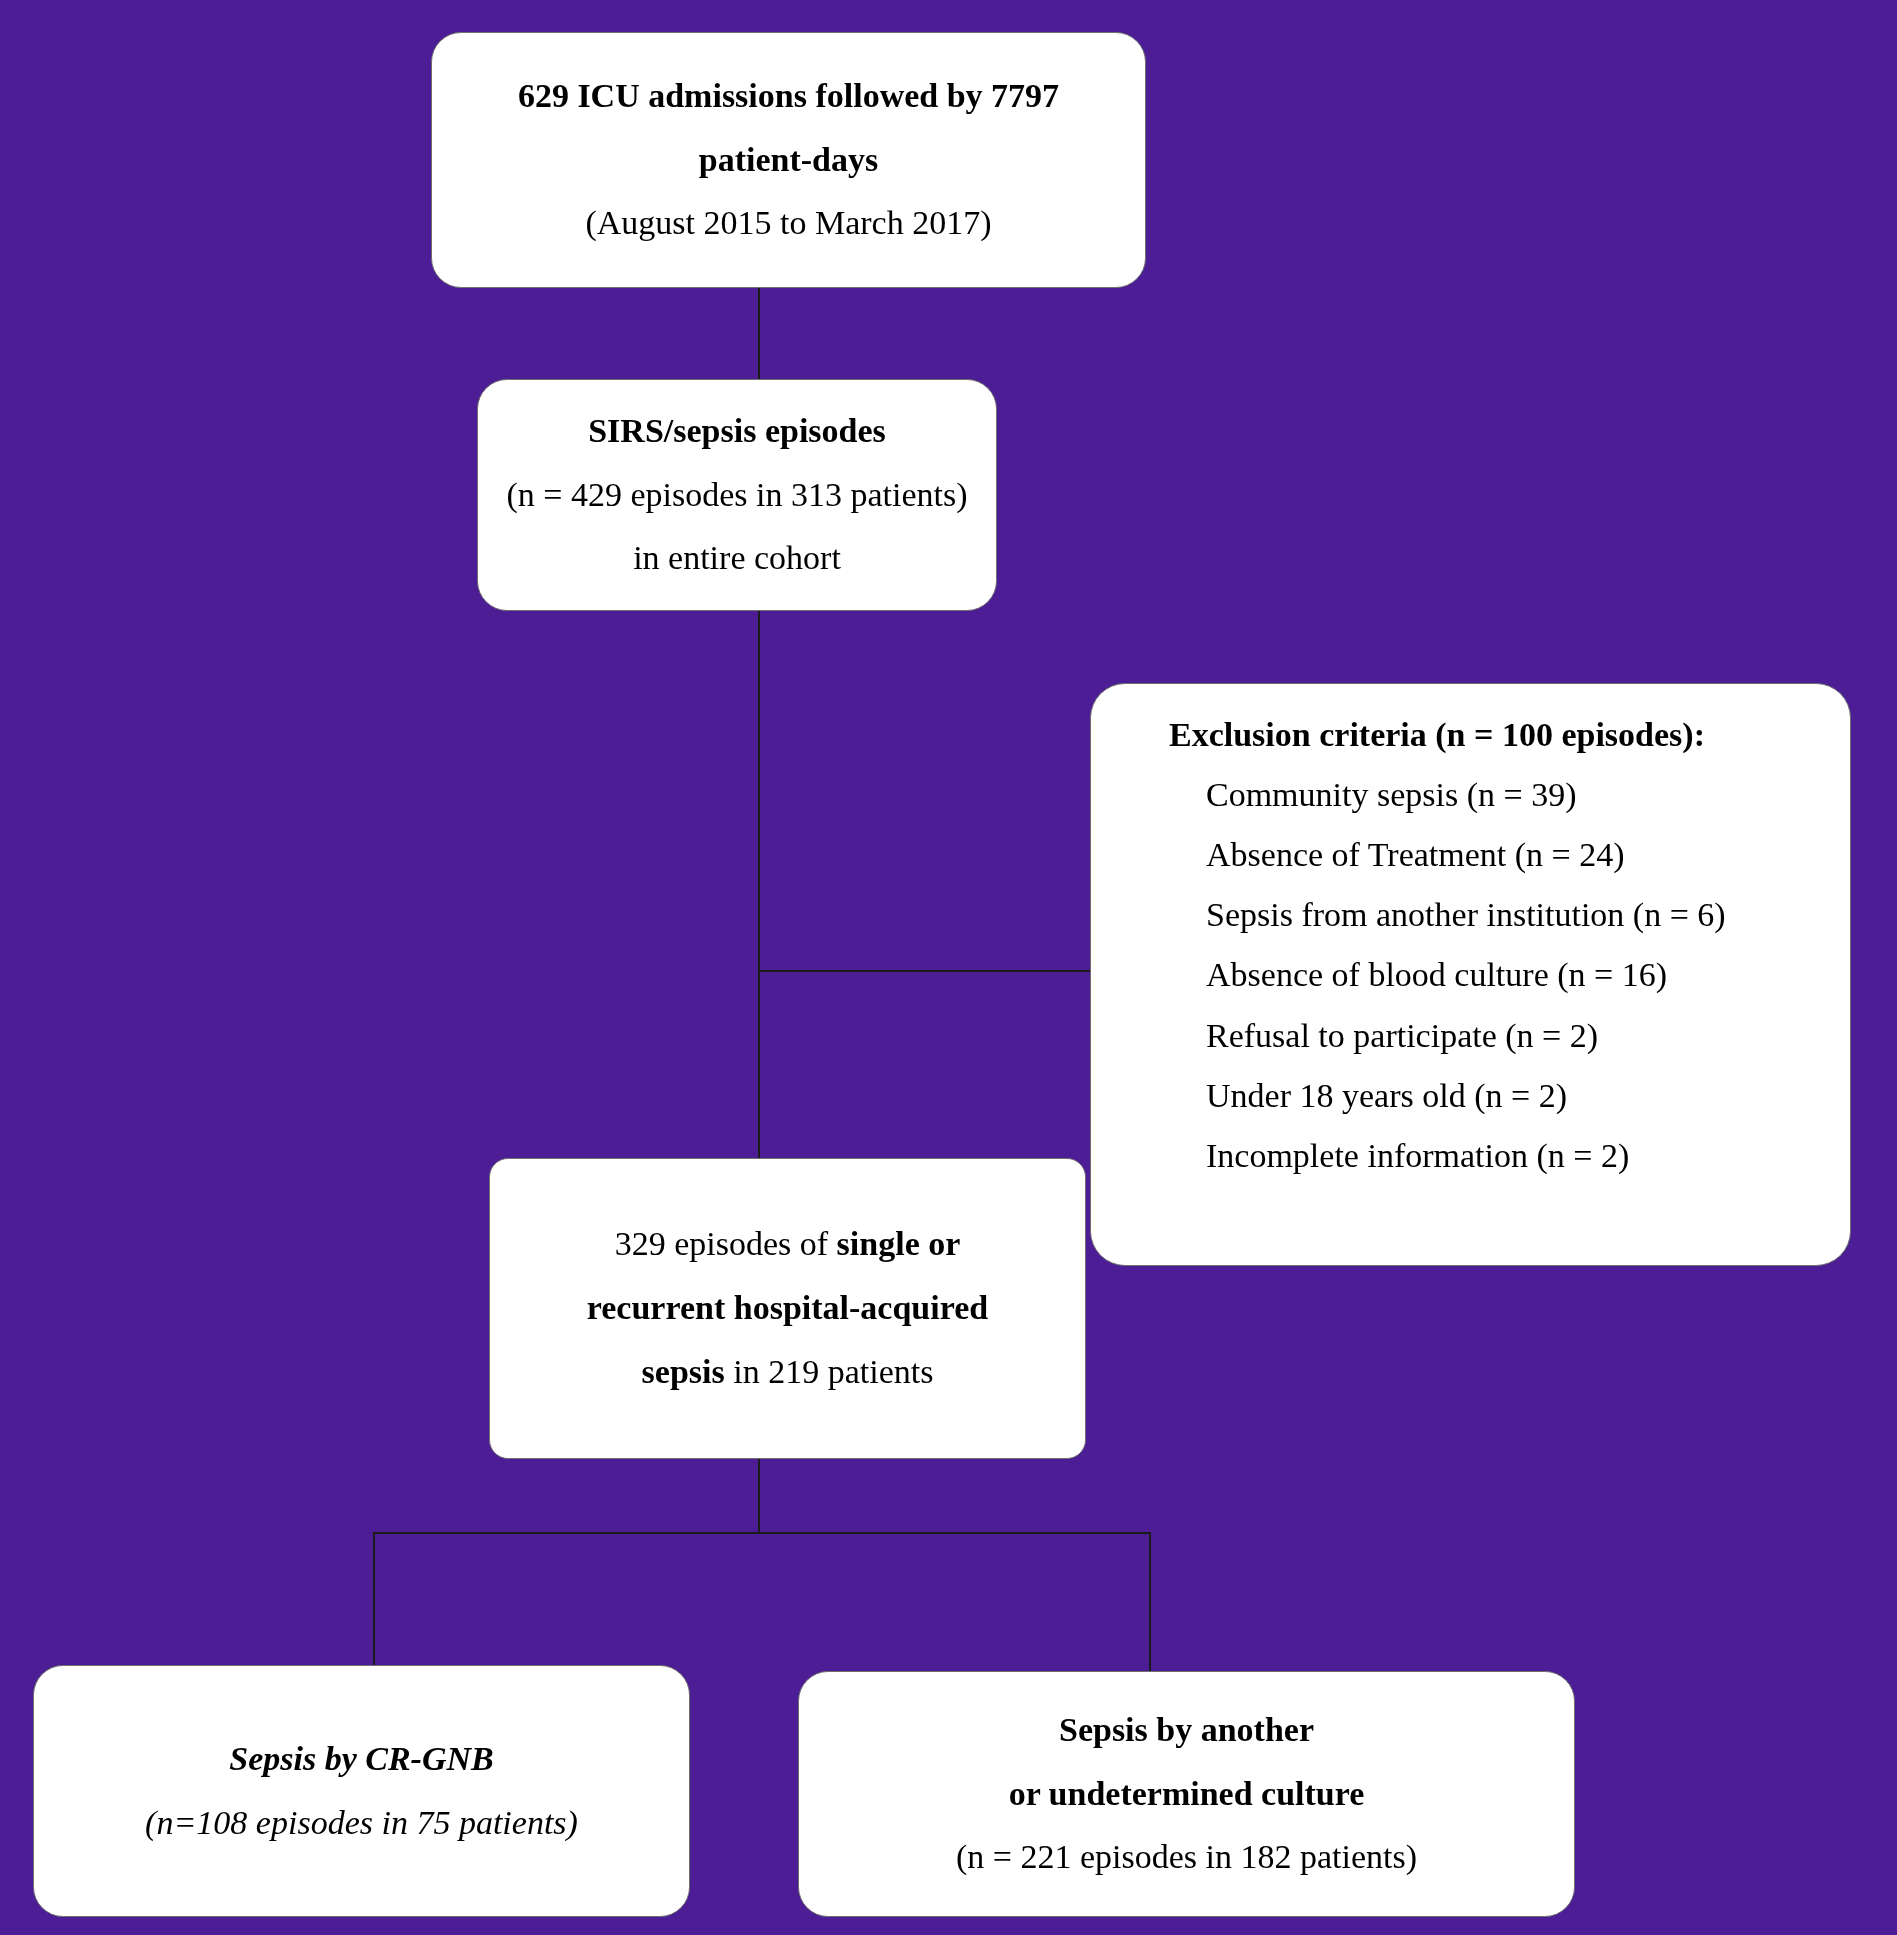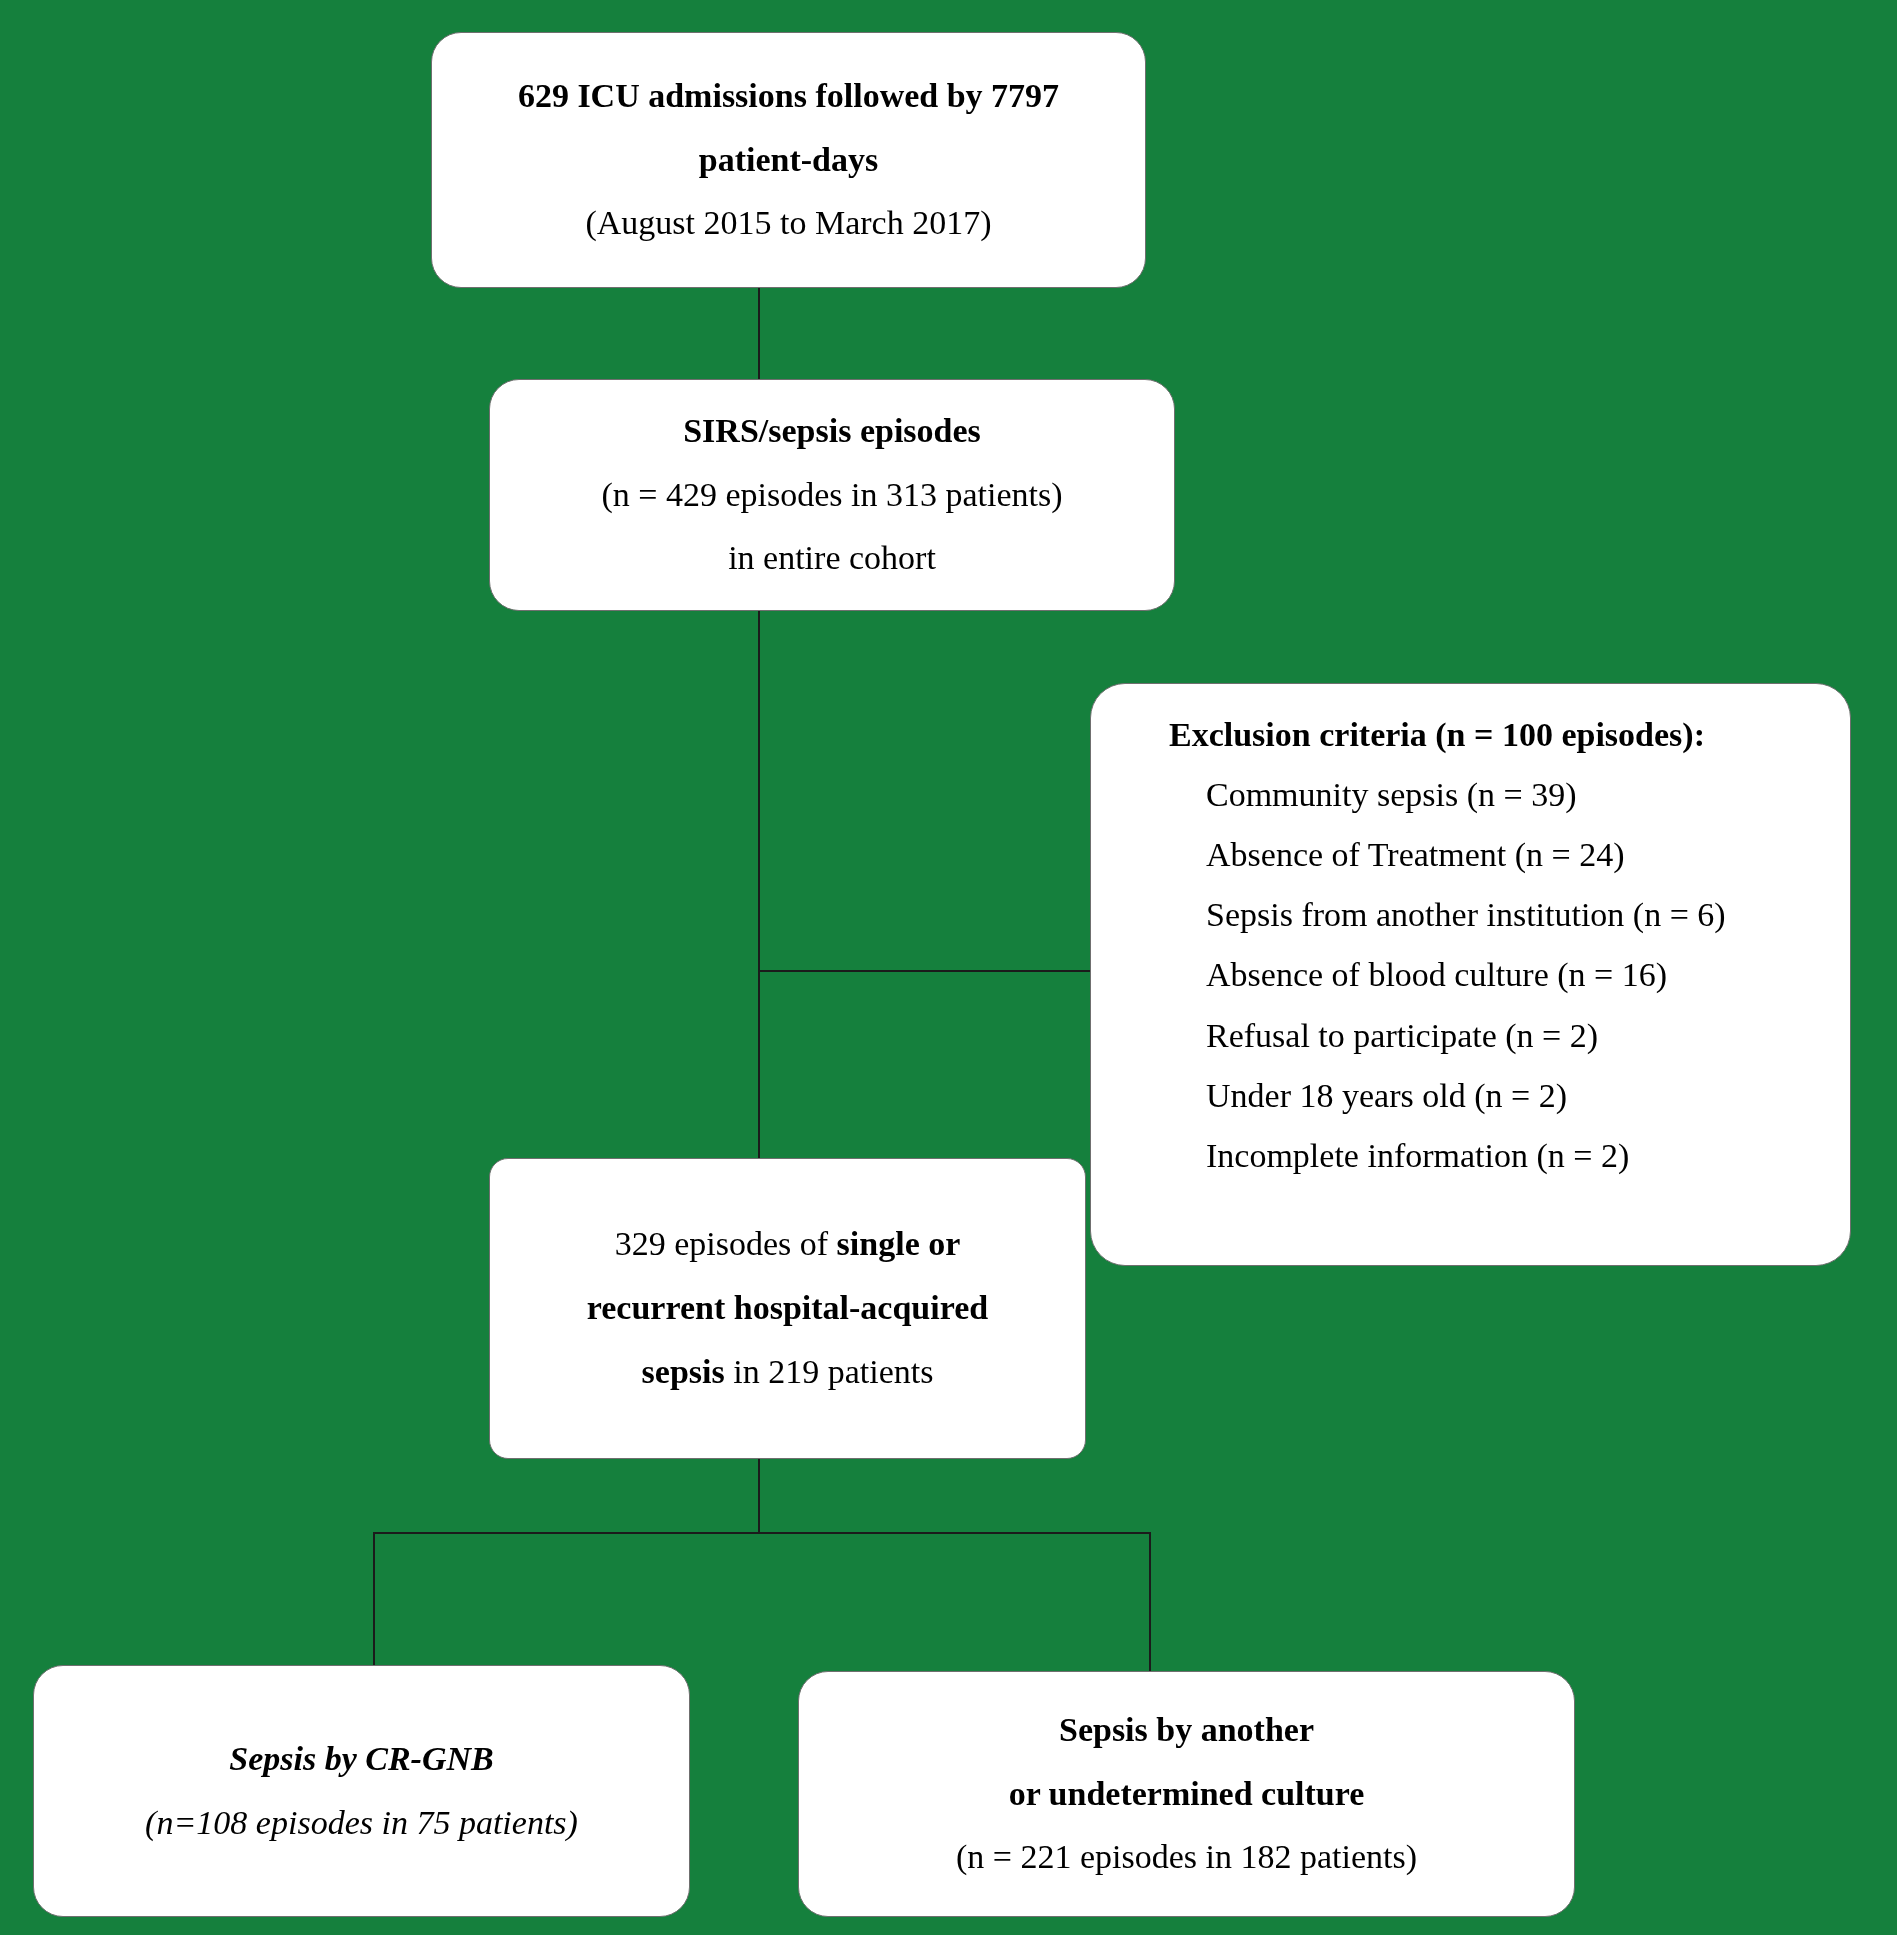--- a/index.html
+++ b/index.html
@@ -8,21 +8,21 @@
     background: #ffffff;
   }
   body {
     font-family: "Liberation Serif", "DejaVu Serif", serif;
     color: #000000;
   }
   #flowchart {
     position: relative;
     width: 1898px;
     height: 1936px;
-    background: #15803d;
+    background: #4c1d95;
     overflow: hidden;
   }
   .node {
     position: absolute;
     box-sizing: border-box;
     border: 1.8px solid #6f6f6f;
     border-radius: 30px;
     background: #ffffff;
     display: flex;
     flex-direction: column;
@@ -40,21 +40,21 @@
     margin-top: 27px;
   }
   .b {
     font-weight: bold;
   }
   
   #node-admissions {
     left: 431px;  top: 32px;   width: 715px; height: 256px;
   }
   #node-sirs {
-    left: 477px;  top: 379px;  width: 686px; height: 232px; margin-left: 12px;
+    left: 477px;  top: 379px;  width: 520px; height: 232px;
   }
   #node-exclusion {
     left: 1090px; top: 643px; width: 761px; height: 583px;
     border-radius: 35px;
     align-items: flex-start;
     justify-content: flex-start;
     padding: 33px 0 0 0;
     overflow: hidden;
     margin-top: 40px;
   }

